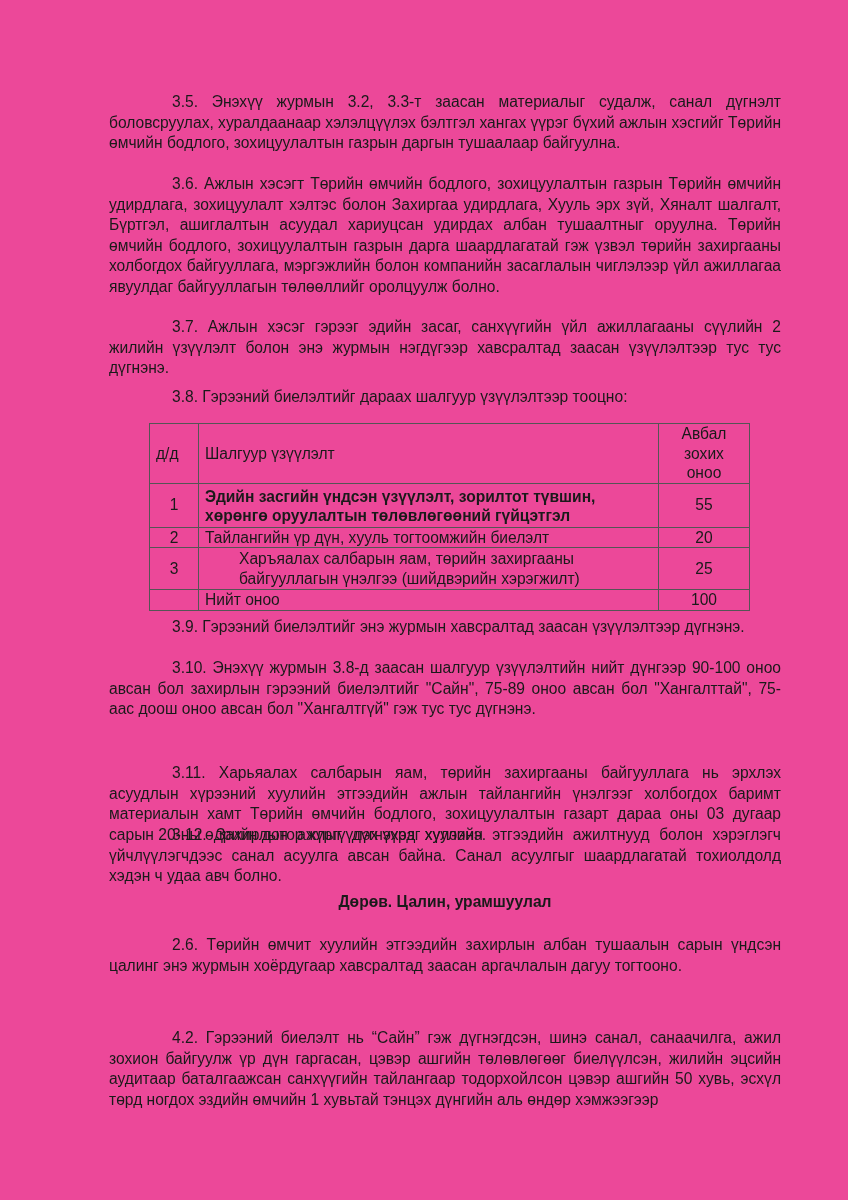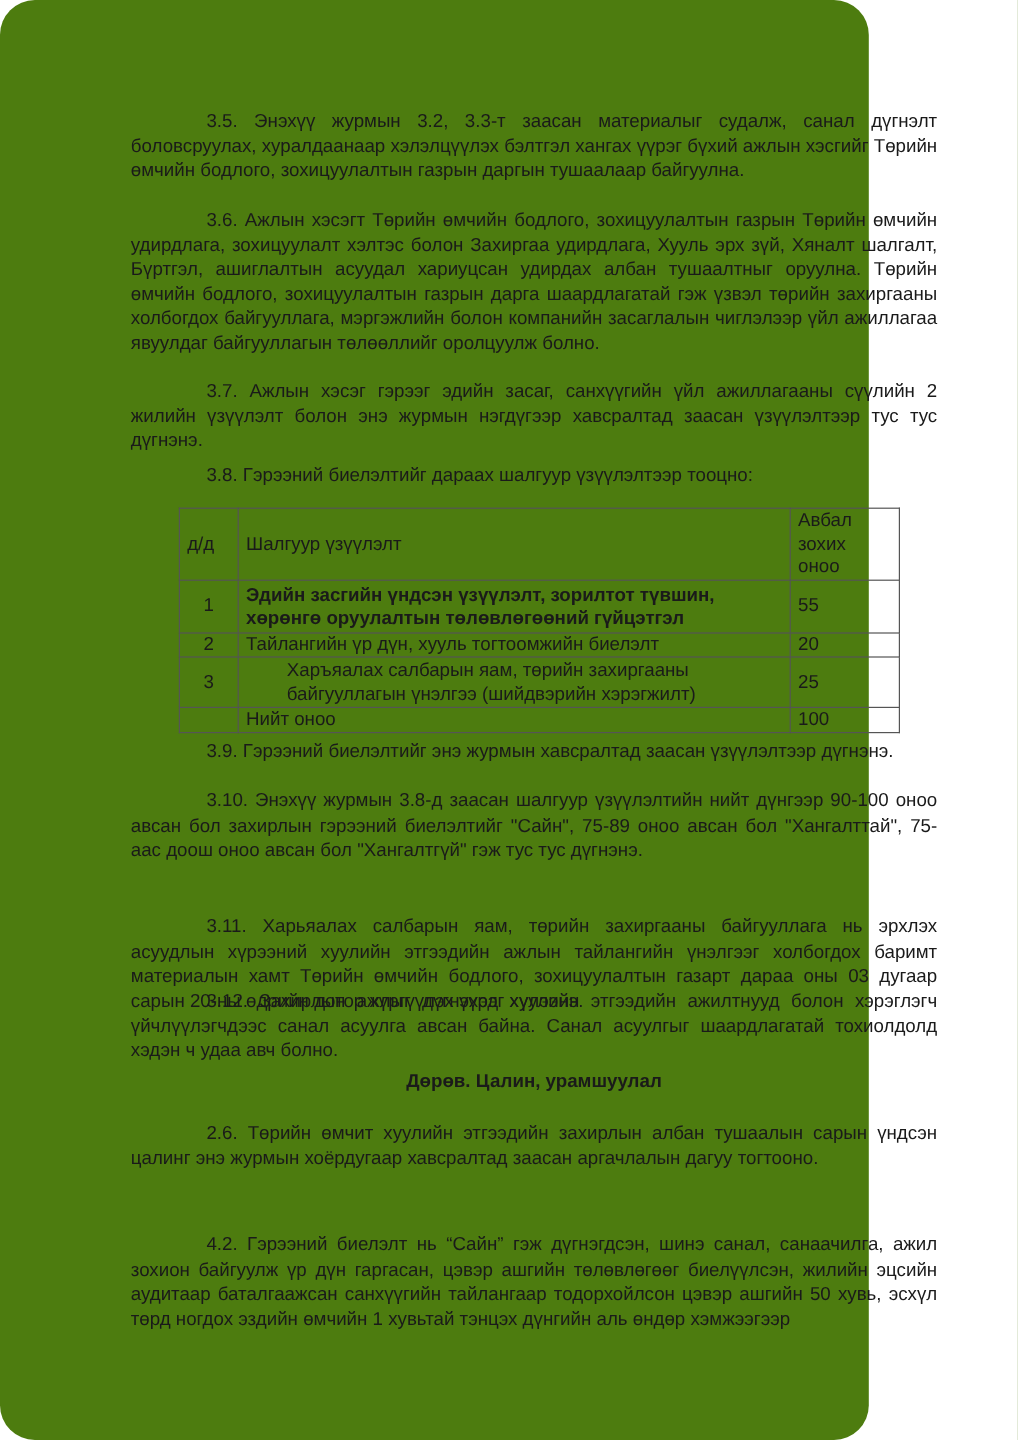--- a/index.html
+++ b/index.html
@@ -1,44 +1,43 @@
 <!DOCTYPE html>
 <html><head>
 <meta charset="utf-8">
 <style>
   html, body { margin: 0; padding: 0; background: #ffffff; }
   body { width: 848px; height: 1200px; position: relative; overflow: hidden; }
   .page {
-    position: absolute; left: 0; top: 0; width: 724px; height: 1200px;
-    background: #4d7c0f;
+    position: absolute; left: 0; top: 0; width: 848px; height: 1200px;
+    background: #ec4899;
     font-family: "Liberation Sans", sans-serif;
     color: #1a1a1a;
     font-size: 15.6px;
-    border-radius: 29px;
   }
   .para {
     position: absolute; left: 109px; width: 672px;
     line-height: 20.5px; text-align: justify; margin: 0;
     text-indent: 63px;
   }
   .heading {
     position: absolute; left: 109px; width: 672px; text-align: center;
     font-weight: bold; line-height: 20px; margin: 0;
   }
   table.crit {
     position: absolute; left: 149px; top: 423px; width: 601px;
     border-collapse: collapse; font-size: 15.6px;
   }
   table.crit td, table.crit th {
     border: 1px solid #555; padding: 0 6px; vertical-align: middle; font-weight: normal;
     line-height: 19.5px;
   }
   .c-no { width: 36px; text-align: center; }
   .c-crit { text-align: left; }
-  .c-score { width: 78px; text-align: left; }
+  .c-score { width: 78px; text-align: center; }
   th.c-no { vertical-align: top; text-align: left; padding-top: 3px; }
   th.c-crit { text-align: left; }
   th.c-score { padding: 2px 2px; }
   .scorehdr span { display: block; }
 </style>
 </head>
 <body>
 
 <div class="page">
 

